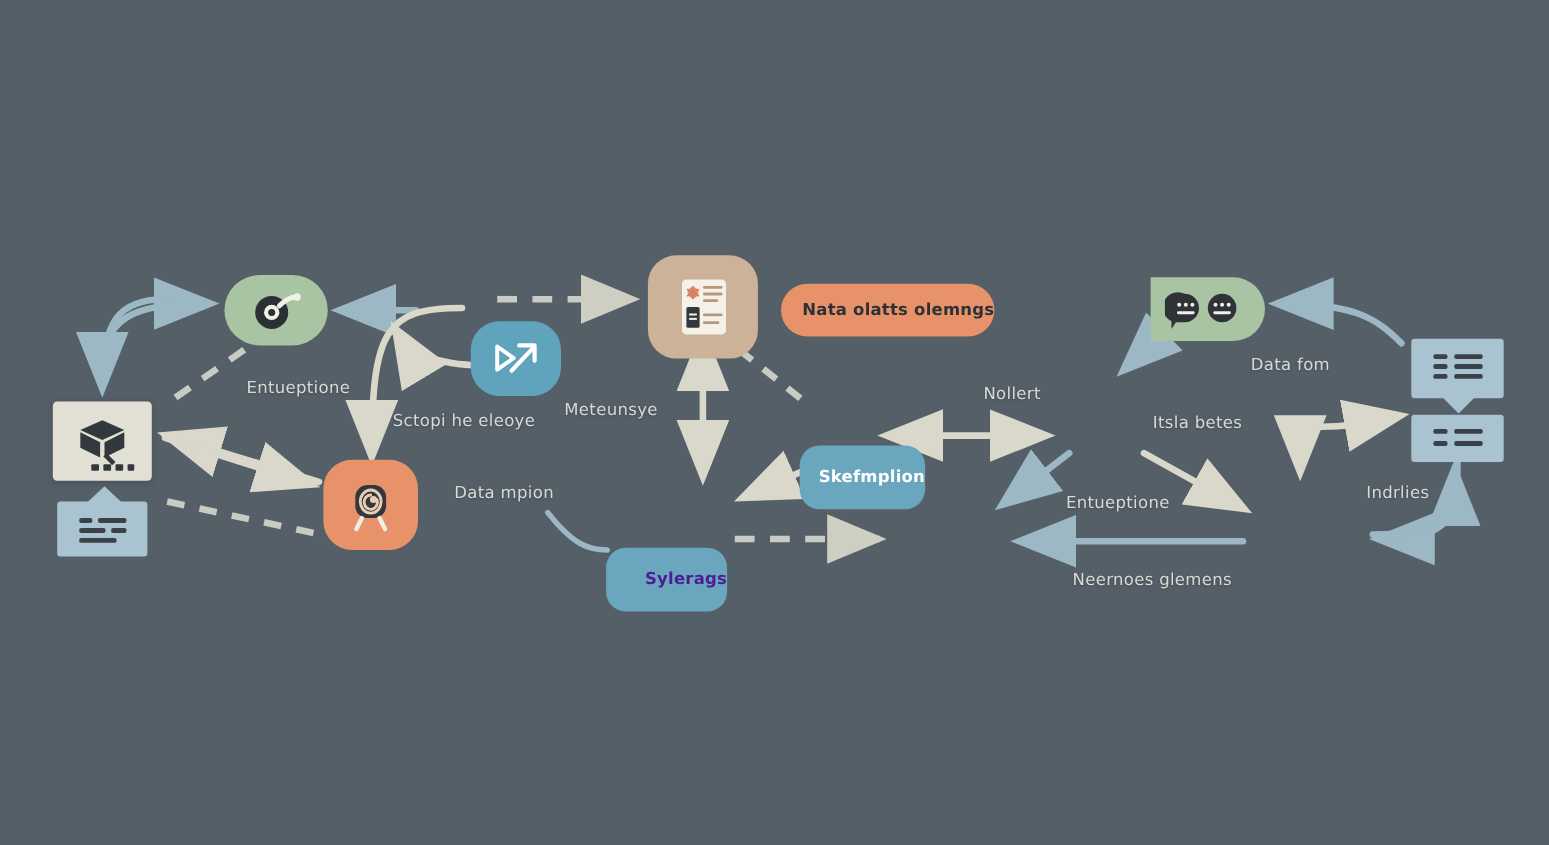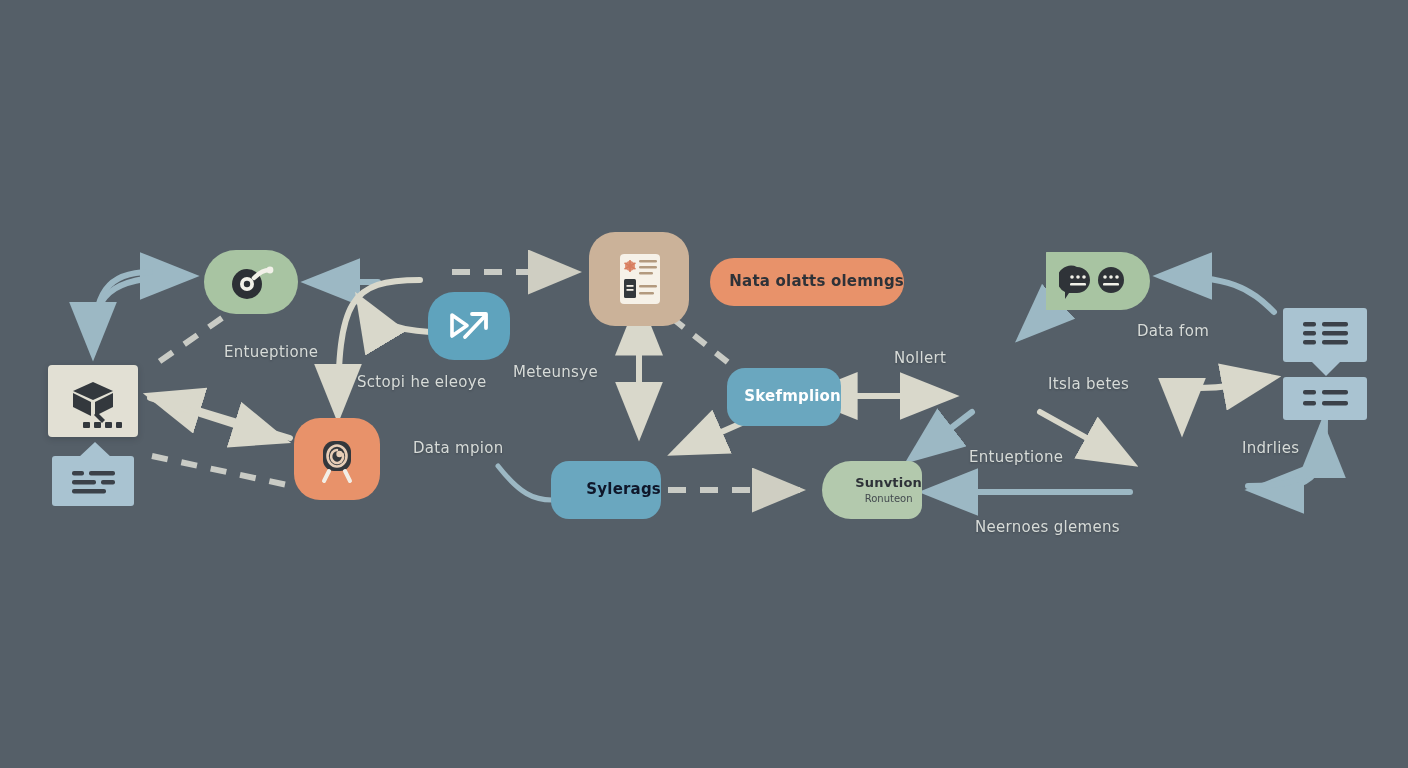--- a/index.html
+++ b/index.html
@@ -16,21 +16,21 @@
 
   .node{position:absolute;box-sizing:border-box;display:flex;align-items:center;justify-content:flex-end;
         text-align:center;}
   .node .lbl{line-height:1.18;}
   .lbl-main{display:block;font-size:15px;font-weight:600;letter-spacing:.2px;}
   .lbl-sub{display:block;font-size:12px;font-weight:500;opacity:.92;margin-top:2px;}
 
   
   .r-pill{border-radius:999px;}
   .r-lg{border-radius:26px;}
-  .r-md{border-radius:18px;}
+  .r-md{border-radius:18px;margin-top:37px;}
   .r-leaf{border-radius:34px 16px 16px 34px;}
   .r-sq{border-radius:4px;}
 
   
   .edge-label{position:absolute;color:#d7dbd8;font-size:15px;letter-spacing:.3px;white-space:nowrap;
               text-shadow:0 1px 2px rgba(30,36,42,.35);}
 
   .icon-wrap{display:flex;align-items:center;justify-content:center;width:100%;height:100%;}
 </style>
 </head>
@@ -258,31 +258,25 @@
   </div>
 
   <div class="node r-md" style="left:727px;top:368px;width:114px;height:58px;background:#6aa7bf;">
     <span class="lbl">
       <span class="lbl-main" style="color:#ffffff;">Skefmplion</span>
     </span>
   </div>
 
   <div class="node r-md" style="left:551px;top:461px;width:110px;height:58px;background:#6aa7bf;">
     <span class="lbl">
-      <span class="lbl-main" style="color:#0f172a;">Sylerags</span>
-    </span>
-  </div>
-
-
-  <div class="node r-leaf" style="left:822px;top:461px;width:100px;height:58px;background:#b3c9ad;">
-    <span class="lbl">
-      <span class="lbl-main" style="color:#2e3238;font-size:13px;">Sunvtion</span>
-      <span class="lbl-sub" style="color:#3a4047;font-size:10px;">Ronuteon</span>
-    </span>
-  </div>
+      <span class="lbl-main" style="color:#4c1d95;">Sylerags</span>
+    </span>
+  </div>
+
+
 
   <div class="node" style="left:1046px;top:252px;width:104px;height:58px;background:#a8c4a2;
               border-radius:14px 999px 999px 14px;">
     <span class="icon-wrap">
       <svg width="78" height="40" viewBox="0 0 78 40">
         <g fill="#2f3338">
           <path d="M18 6 a13 13 0 1 1 0 26 h-8 l-4 6 v-7 a13 13 0 0 1 12 -25 Z"></path>
           <circle cx="52" cy="19" r="13"></circle>
         </g>
         <g fill="#f2f1e9">

